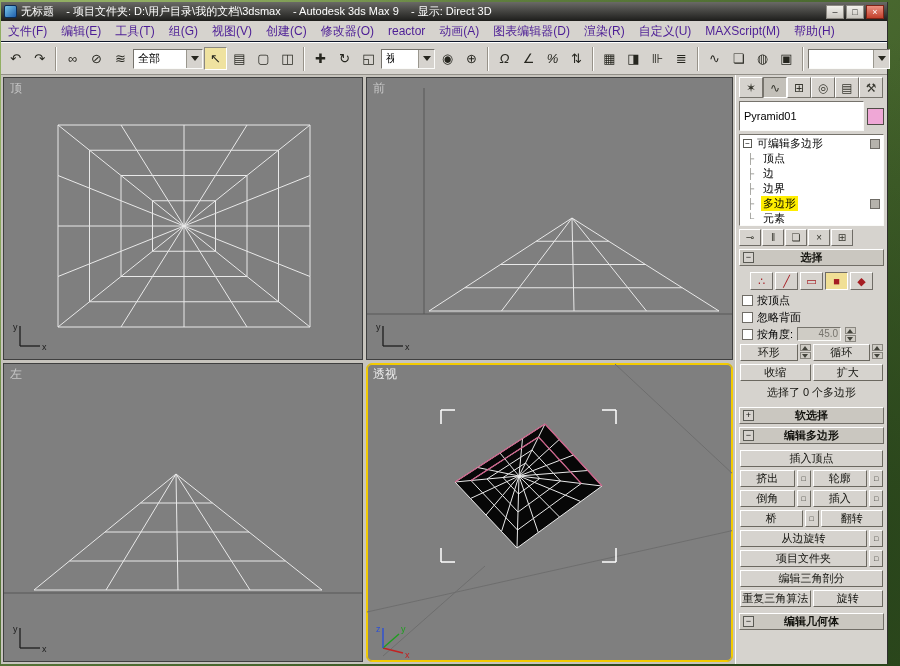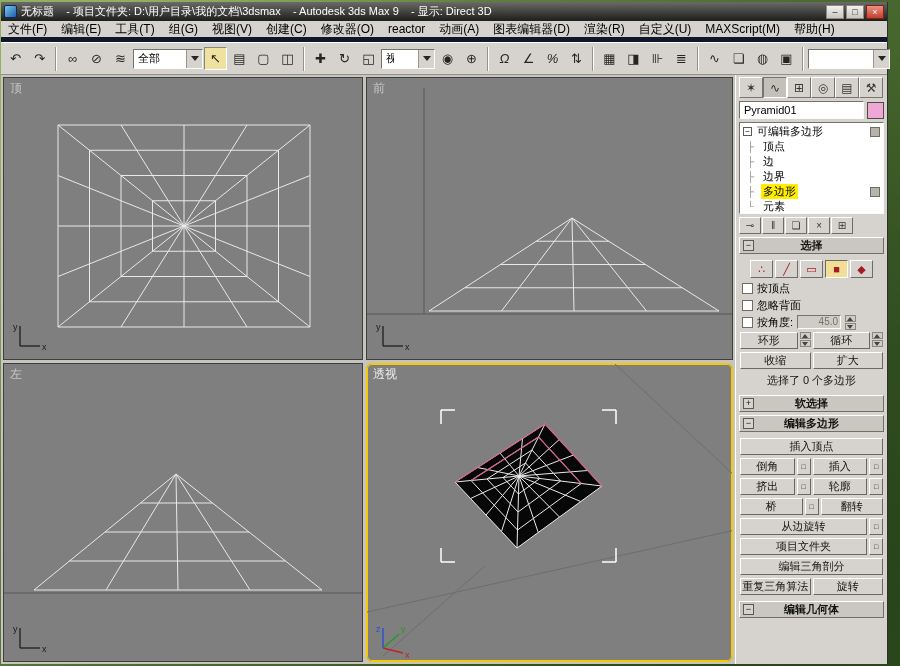--- a/index.html
+++ b/index.html
@@ -8,21 +8,21 @@
  radial-gradient(circle at 12% 18%, #9db96c 0%, transparent 40%),
  radial-gradient(circle at 88% 85%, #27421a 0%, transparent 55%),
  linear-gradient(135deg,#7d9c52,#49682f 55%,#33511f);}
 .window{position:absolute;left:1px;top:2px;width:887px;height:662px;background:#d6d3ce;display:flex;flex-direction:column;border-right:1px solid #2e2e2c;}
 .titlebar{height:19px;background:linear-gradient(#6a6a66,#1d1d1b);display:flex;align-items:center;gap:4px;padding:0 3px;flex:0 0 auto;}
 .app-icon{width:13px;height:13px;background:linear-gradient(135deg,#79c7e8,#1f5fae);border:1px solid #0b2b55;border-radius:2px;flex:0 0 auto;}
 .title-text{flex:1;color:#fff;font-size:11px;white-space:pre;overflow:hidden;}
 .winbtns{display:flex;gap:2px;flex:0 0 auto;}
 .wb{width:18px;height:14px;background:linear-gradient(#f2f1ec,#c9c6bf);border:1px solid #8d8a83;color:#1d1d1b;font-size:9px;line-height:12px;text-align:center;}
 .wb.close{background:linear-gradient(#ec9181,#c2402c);color:#fff;border-color:#7e2416;}
-.menubar{height:21px;background:#d6d3ce;border-bottom:5px solid #0f172a;display:flex;align-items:center;font-size:12px;color:#000000;flex:0 0 auto;}
+.menubar{height:21px;background:#d6d3ce;border-bottom:1px solid #0f172a;display:flex;align-items:center;font-size:12px;color:#4c1d95;flex:0 0 auto;}
 .menu-item{padding:3px 7px;cursor:default;white-space:nowrap;}
 .toolbar{height:33px;background:#d6d3ce;border-top:1px solid #fff;border-bottom:1px solid #928f88;display:flex;align-items:center;padding:0 3px;gap:1px;flex:0 0 auto;}
 .tb{width:23px;height:23px;display:flex;align-items:center;justify-content:center;font-size:13px;color:#26261f;border:1px solid transparent;flex:0 0 auto;}
 .tb.pressed{background:#efe2a0;border-color:#8a8780 #fff #fff #8a8780;}
 .tbsep{width:0;height:24px;border-left:1px solid #979289;border-right:1px solid #fdfdfb;margin:0 3px;flex:0 0 auto;}
 .combo{height:20px;background:#fff;border:1px solid;border-color:#76736c #fbfbf9 #fbfbf9 #76736c;display:flex;align-items:stretch;font-size:11px;flex:0 0 auto;gap:24px;}
 .combo .val{flex:1;display:flex;align-items:center;padding:0 4px;color:#000;white-space:nowrap;overflow:hidden;}
 .combo .arr{width:16px;background:#d6d3ce;border-left:1px solid #9a978e;display:flex;align-items:center;justify-content:center;}
 .tri-down{width:0;height:0;border-left:4px solid transparent;border-right:4px solid transparent;border-top:5px solid #26261f;}
 .main{flex:1;display:flex;min-height:0;}
@@ -35,21 +35,21 @@
 .tripod{position:absolute;left:3px;bottom:1px;z-index:2;}
 .vp-top{left:2px;top:2px;width:360px;height:283px;}
 .vp-front{left:365px;top:2px;right:2px;height:283px;}
 .vp-left{left:2px;top:288px;width:360px;bottom:2px;}
 .vp-persp{left:365px;top:288px;right:2px;bottom:2px;border-radius:6px;}
 .cmdpanel{width:152px;background:#d6d3ce;border-left:1px solid #fff;padding:2px 3px;display:flex;flex-direction:column;gap:3px;font-size:11px;overflow:hidden;flex:0 0 auto;}
 .cp-tabs{display:flex;}
 .cp-tab{width:24px;height:21px;display:flex;align-items:center;justify-content:center;font-size:12px;color:#35352d;border:1px solid;border-color:#fff #77746d #77746d #fff;background:#d6d3ce;}
 .cp-tab.active{background:#c3c0b9;border-color:#77746d #fff #fff #77746d;}
 .cp-name-row{display:flex;gap:3px;align-items:center;}
-.name-field{flex:1;height:18px;background:#fff;border:1px solid;border-color:#76736c #fbfbf9 #fbfbf9 #76736c;display:flex;align-items:center;padding:0 4px;font-size:11px;}
+.name-field{flex:1;height:30px;background:#fff;border:1px solid;border-color:#76736c #fbfbf9 #fbfbf9 #76736c;display:flex;align-items:center;padding:0 4px;font-size:11px;}
 .color-swatch{width:17px;height:17px;background:#efa7d6;border:1px solid #4f4c46;flex:0 0 auto;}
 .stack{background:#fff;border:1px solid;border-color:#76736c #fbfbf9 #fbfbf9 #76736c;height:92px;padding:1px 0;flex:0 0 auto;}
 .stk-row{display:flex;align-items:center;height:15px;padding:0 3px;white-space:nowrap;}
 .expbox{width:9px;height:9px;border:1px solid #5a5a54;font-size:8px;line-height:7px;text-align:center;margin-right:3px;flex:0 0 auto;}
 .tree{color:#8a8a84;font-size:10px;width:14px;flex:0 0 auto;margin-left:4px;}
 .stk-label{padding:0 2px;}
 .stk-label.sel{background:#ffee00;}
 .stk-sq{width:10px;height:10px;background:#b6b3ac;border:1px solid #6f6c66;margin-left:auto;flex:0 0 auto;}
 .cp-tools{display:flex;gap:1px;}
 .tool-btn{width:22px;height:17px;background:#d6d3ce;border:1px solid;border-color:#fff #6f6c66 #6f6c66 #fff;display:flex;align-items:center;justify-content:center;font-size:10px;color:#35352d;}
@@ -496,29 +496,29 @@
         <span>软选择</span>
       </div>
 
       <div class="roll-head">
         <span class="pm">−</span>
         <span>编辑多边形</span>
       </div>
       <div class="roll-body">
         <span class="b">插入顶点</span>
         <div class="row2">
+          <span class="b">挤出</span>
+          <span class="b sqb">□</span>
+          <span class="b">轮廓</span>
+          <span class="b sqb">□</span>
+        </div>
+        <div class="row2">
           <span class="b">倒角</span>
           <span class="b sqb">□</span>
           <span class="b">插入</span>
-          <span class="b sqb">□</span>
-        </div>
-        <div class="row2">
-          <span class="b">挤出</span>
-          <span class="b sqb">□</span>
-          <span class="b">轮廓</span>
           <span class="b sqb">□</span>
         </div>
         <div class="row2">
           <span class="b">桥</span>
           <span class="b sqb">□</span>
           <span class="b">翻转</span>
         </div>
         <div class="row2">
           <span class="b">从边旋转</span>
           <span class="b sqb">□</span>

